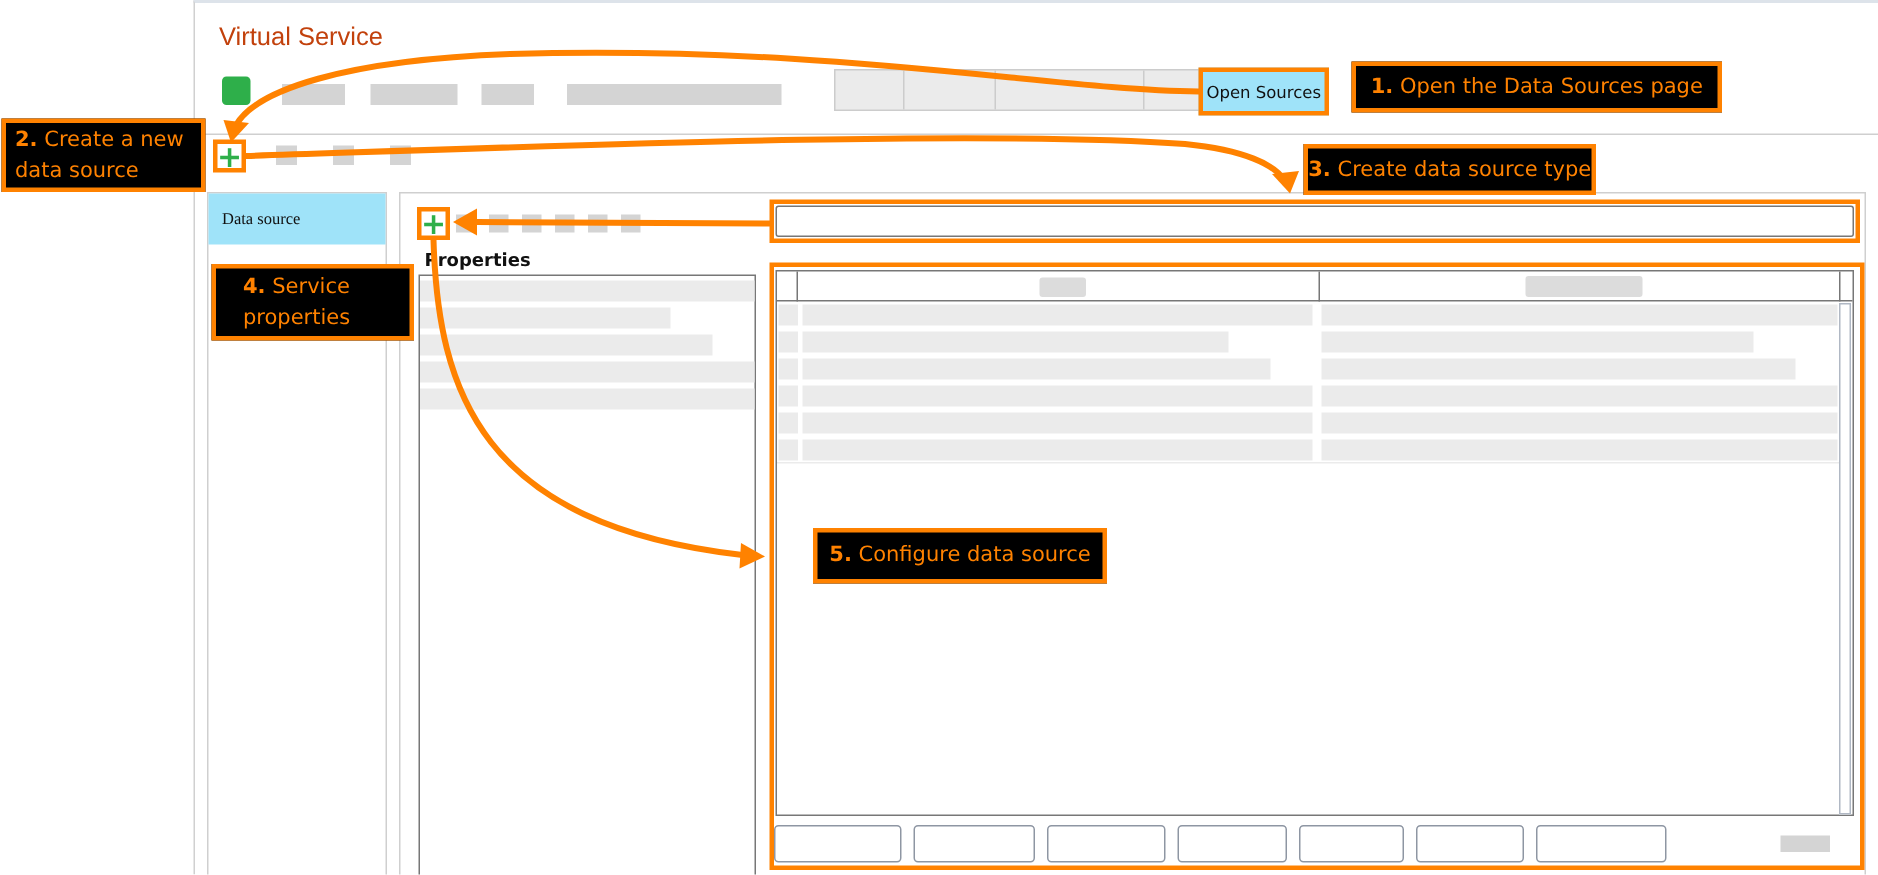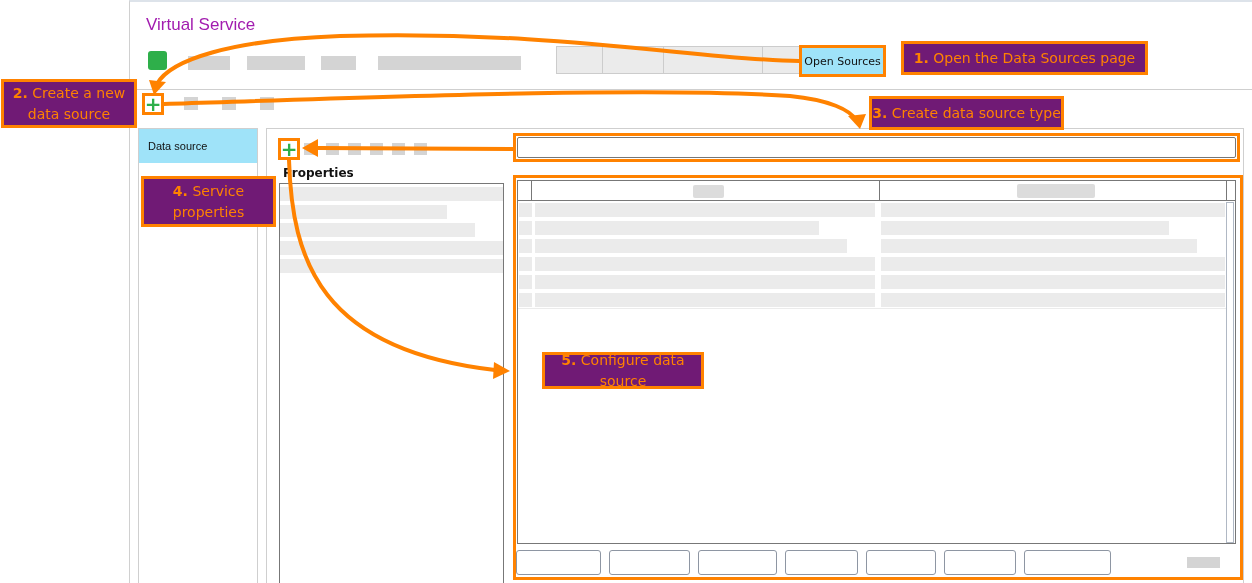--- a/index.html
+++ b/index.html
@@ -10,21 +10,21 @@
   }
   .abs { position: absolute; }
   .ph { position: absolute; background: #d4d4d4; }
   .ph-light { position: absolute; background: #ebebeb; }
   .window {
     position: absolute; left: 129px; top: 0; width: 1123px; height: 583px;
     border-left: 1px solid #d0d0d0; border-top: 2px solid #dde3ea;
     box-sizing: border-box; background: #fff;
   }
   .title {
-    position: absolute; left: 146px; top: 15px; font-size: 17px; color: #a21caf;
+    position: absolute; left: 146px; top: 15px; font-size: 17px; color: #c2410c;
   }
   .app-icon {
     position: absolute; left: 148px; top: 51px; width: 19px; height: 19px;
     background: #2eaf4a; border-radius: 3px;
   }
   .tabstrip {
     position: absolute; left: 556px; top: 46px; width: 330px; height: 28px;
     background: #ebebeb; border: 1px solid #cccccc; box-sizing: border-box;
   }
   .tab-div { position: absolute; top: 0; width: 1px; height: 26px; background: #cccccc; }
@@ -41,21 +41,21 @@
     display: flex; align-items: center; justify-content: center;
     color: #2eaf4a; font-weight: bold; font-size: 20px; line-height: 1;
     font-family: "DejaVu Sans", sans-serif;
   }
   .left-pane {
     position: absolute; left: 138px; top: 128px; width: 120px; height: 460px;
     border: 1px solid #cfcfcf; border-bottom: none; box-sizing: border-box; background: #fff;
   }
   .left-item {
     position: absolute; left: 0; top: 0; width: 118px; height: 34px;
-    background: #9fe3f9; font-family: Liberation Sans, sans-serif; font-size: 11px; color: #111;
+    background: #9fe3f9; font-family: Liberation Serif, serif; font-size: 11px; color: #111;
     display: flex; align-items: center; padding-left: 9px; box-sizing: border-box;
   }
   .main-pane {
     position: absolute; left: 266px; top: 128px; width: 978px; height: 460px;
     border: 1px solid #cfcfcf; border-bottom: none; box-sizing: border-box; background: #fff;
   }
   .props-label {
     position: absolute; left: 283px; top: 166px; font-size: 12px; font-weight: bold; color: #111;
     font-family: "DejaVu Sans", sans-serif;
   }
@@ -86,23 +86,23 @@
   .grid-vsep { position: absolute; top: 0; width: 1px; height: 20px; background: #777; }
   .scrollbar {
     position: absolute; left: 708px; top: 21px; width: 8px; height: 341px;
     border: 1px solid #b0b8c4; box-sizing: border-box; background: #fff;
   }
   .btn {
     position: absolute; top: 550px; height: 25px; box-sizing: border-box;
     border: 1px solid #8e96a3; border-radius: 3px; background: #fff;
   }
   .callout {
-    position: absolute; border: 3px solid #ff8200; background: #701a75; box-sizing: border-box;
+    position: absolute; border: 3px solid #ff8200; background: #000000; box-sizing: border-box;
     color: #ff8200; font-family: "DejaVu Sans", sans-serif; font-size: 14px;
-    display: flex; align-items: center; justify-content: center; text-align: center;
+    display: flex; align-items: center; justify-content: center; 
     line-height: 21px;
   }
   .callout b { font-weight: bold; }
   svg.arrows { position: absolute; left: 0; top: 0; pointer-events: none; }
 </style>
 </head>
 <body>
 
 <div class="window"></div>
 <div class="title">Virtual Service</div>
@@ -232,15 +232,15 @@
 </div>
 <div class="callout" style="left:1px;top:79px;width:136px;height:49px;padding:0 6px;">
   <span><b>2.</b> <span>Create a new data source</span></span>
 </div>
 <div class="callout" style="left:869px;top:96px;width:195px;height:34px;">
   <span><b>3.</b> <span>Create data source type</span></span>
 </div>
 <div class="callout" style="left:141px;top:176px;width:135px;height:51px;padding:0 18px;">
   <span><b>4.</b> <span>Service properties</span></span>
 </div>
-<div class="callout" style="left:542px;top:352px;width:162px;height:37px;">
+<div class="callout" style="left:542px;top:352px;width:196px;height:37px;">
   <span><b>5.</b> <span>Configure data source</span></span>
 </div>
 
 </body></html>

